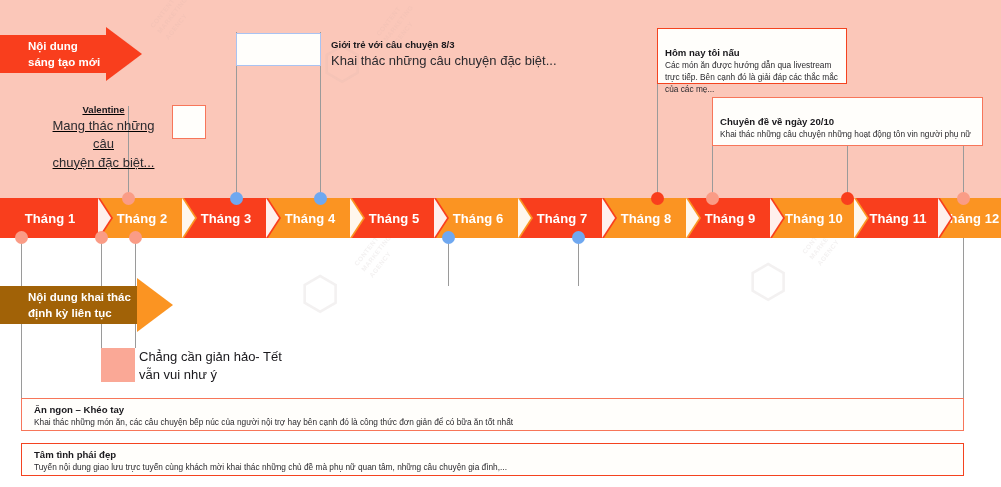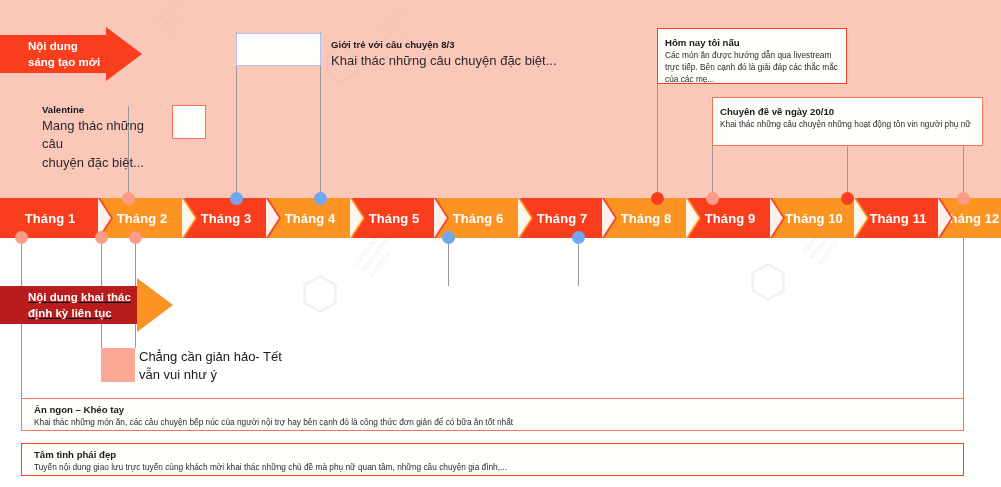--- a/index.html
+++ b/index.html
@@ -48,37 +48,37 @@
   .vline{position:absolute;width:1px;background:#9a9a9a;z-index:4;}
 
   
   .arrow{position:absolute;display:flex;align-items:center;z-index:9;}
   .arrow .shaft{position:relative;height:38px;display:flex;align-items:center;}
   .arrow .head{width:0;height:0;border-top:27px solid transparent;border-bottom:27px solid transparent;}
   .arrow .lbl{color:#ffffff;font-weight:700;font-size:11.5px;line-height:1.42;white-space:pre-line;
               padding-left:28px;padding-right:6px;}
   .arrow.top .shaft{background:#f93e1d;}
   .arrow.top .head{border-left:36px solid #f93e1d;}
-  .arrow.bot .shaft{background:#b91c1c;text-decoration:underline;}
+  .arrow.bot .shaft{background:#a16207;}
   .arrow.bot .head{border-left:36px solid #fb9422;}
 
   
   .card{position:absolute;background:#fffefb;box-sizing:border-box;z-index:10;}
   .card.br-orange{border:1.6px solid #f7765a;}
   .card.br-red{border:1.6px solid #f4431f;}
   .card.br-blue{border:1.6px solid #a9c3f2;}
   .card .ttl{font-size:9.6px;font-weight:700;color:#19181c;line-height:1.35;}
   .card .dsc{font-size:8.3px;color:#2b2a2e;line-height:1.42;}
-  .card.pad{padding:8px 7px 6px 7px;}
+  .card.pad{padding:18px 7px 6px 7px;}
 
   
   .flabel{position:absolute;z-index:11;}
   .flabel .ttl{font-size:9.6px;font-weight:700;color:#19181c;line-height:1.35;}
   .flabel .dsc{font-size:13px;color:#2b2a2e;line-height:1.42;}
-  .flabel.right{text-align:left;}
+  .flabel.right{text-align:center;text-decoration:underline;}
 
   .swatch{position:absolute;z-index:10;box-sizing:border-box;}
 </style>
 </head>
 <body>
 
 <div id="stage">
 
   <div class="bg-top"></div>
   <div class="bg-bottom"></div>

